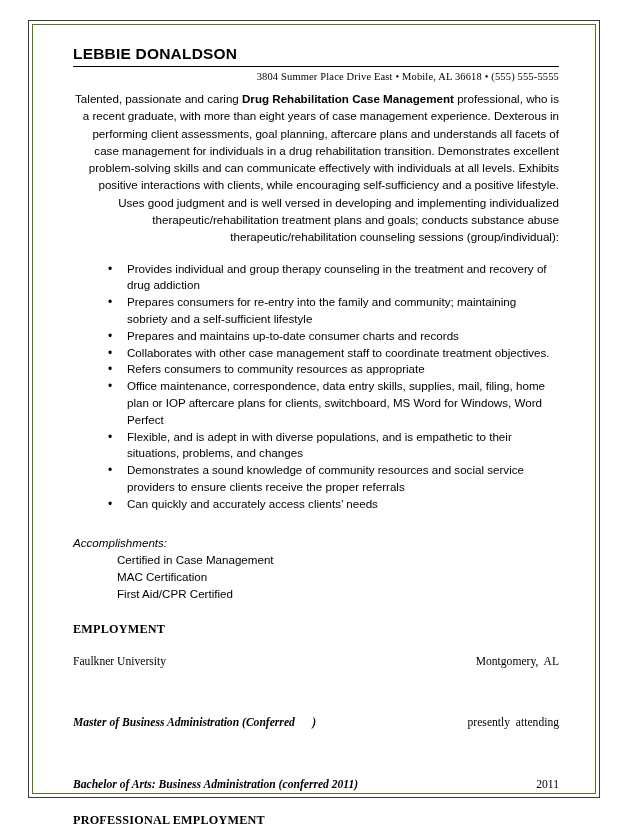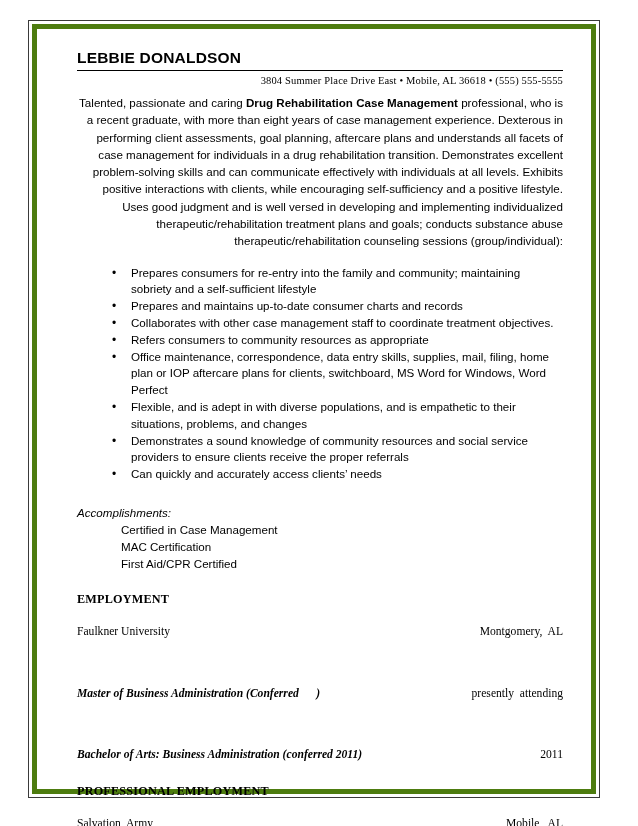--- a/index.html
+++ b/index.html
@@ -26,21 +26,21 @@
     height: 778px;
     border: 1px solid #3a3a3a;
     background: #ffffff;
   }
   #page-inner {
     position: absolute;
     left: 3px;
     top: 3px;
     right: 3px;
     bottom: 3px;
-    border: 5px solid #4d7c0f;
+    border: 1px solid #4d7c0f;
     background: #ffffff;
   }
 
   #page-content {
     position: absolute;
     left: 40px;
     top: 20px;
     width: 486px;
   }
 
@@ -149,20 +149,21 @@
 
       <div>
         <div class="name-heading">LEBBIE DONALDSON</div>
         <div class="name-rule"></div>
         <div class="address-line">3804 Summer Place Drive East • Mobile, AL 36618  • (555) 555-5555</div>
       </div>
 
       <p class="summary"><span>Talented, passionate and caring </span><b>Drug Rehabilitation Case Management</b><span> professional, who is a recent graduate, with more than eight years of case management experience. Dexterous in performing client assessments, goal planning, aftercare plans and understands all facets of case management for individuals in a drug rehabilitation transition. Demonstrates excellent problem-solving skills and can communicate effectively with individuals at all levels.  Exhibits positive interactions with clients, while encouraging self-sufficiency and a positive lifestyle. Uses good judgment and is well versed in developing and implementing individualized therapeutic/rehabilitation treatment plans and goals; conducts substance abuse therapeutic/rehabilitation counseling sessions (group/individual):</span></p>
 
       <ul class="bullets">
+        <li>Provides individual and group therapy counseling in the treatment and recovery of drug addiction</li>
         <li>Prepares consumers for re-entry into the family and community; maintaining sobriety and a self-sufficient lifestyle</li>
         <li>Prepares and maintains up-to-date consumer charts and records</li>
         <li>Collaborates with other case management staff to coordinate treatment objectives.</li>
         <li>Refers consumers to community resources as appropriate</li>
         <li>Office maintenance, correspondence, data entry skills, supplies, mail, filing, home plan or IOP aftercare plans for clients, switchboard, MS Word for Windows, Word Perfect</li>
         <li>Flexible, and is adept in with diverse populations, and is empathetic to their situations, problems, and changes</li>
         <li>Demonstrates a sound knowledge of community resources and social service providers to ensure clients receive the proper referrals</li>
         <li>Can quickly and accurately access clients’ needs</li>
       </ul>
 

